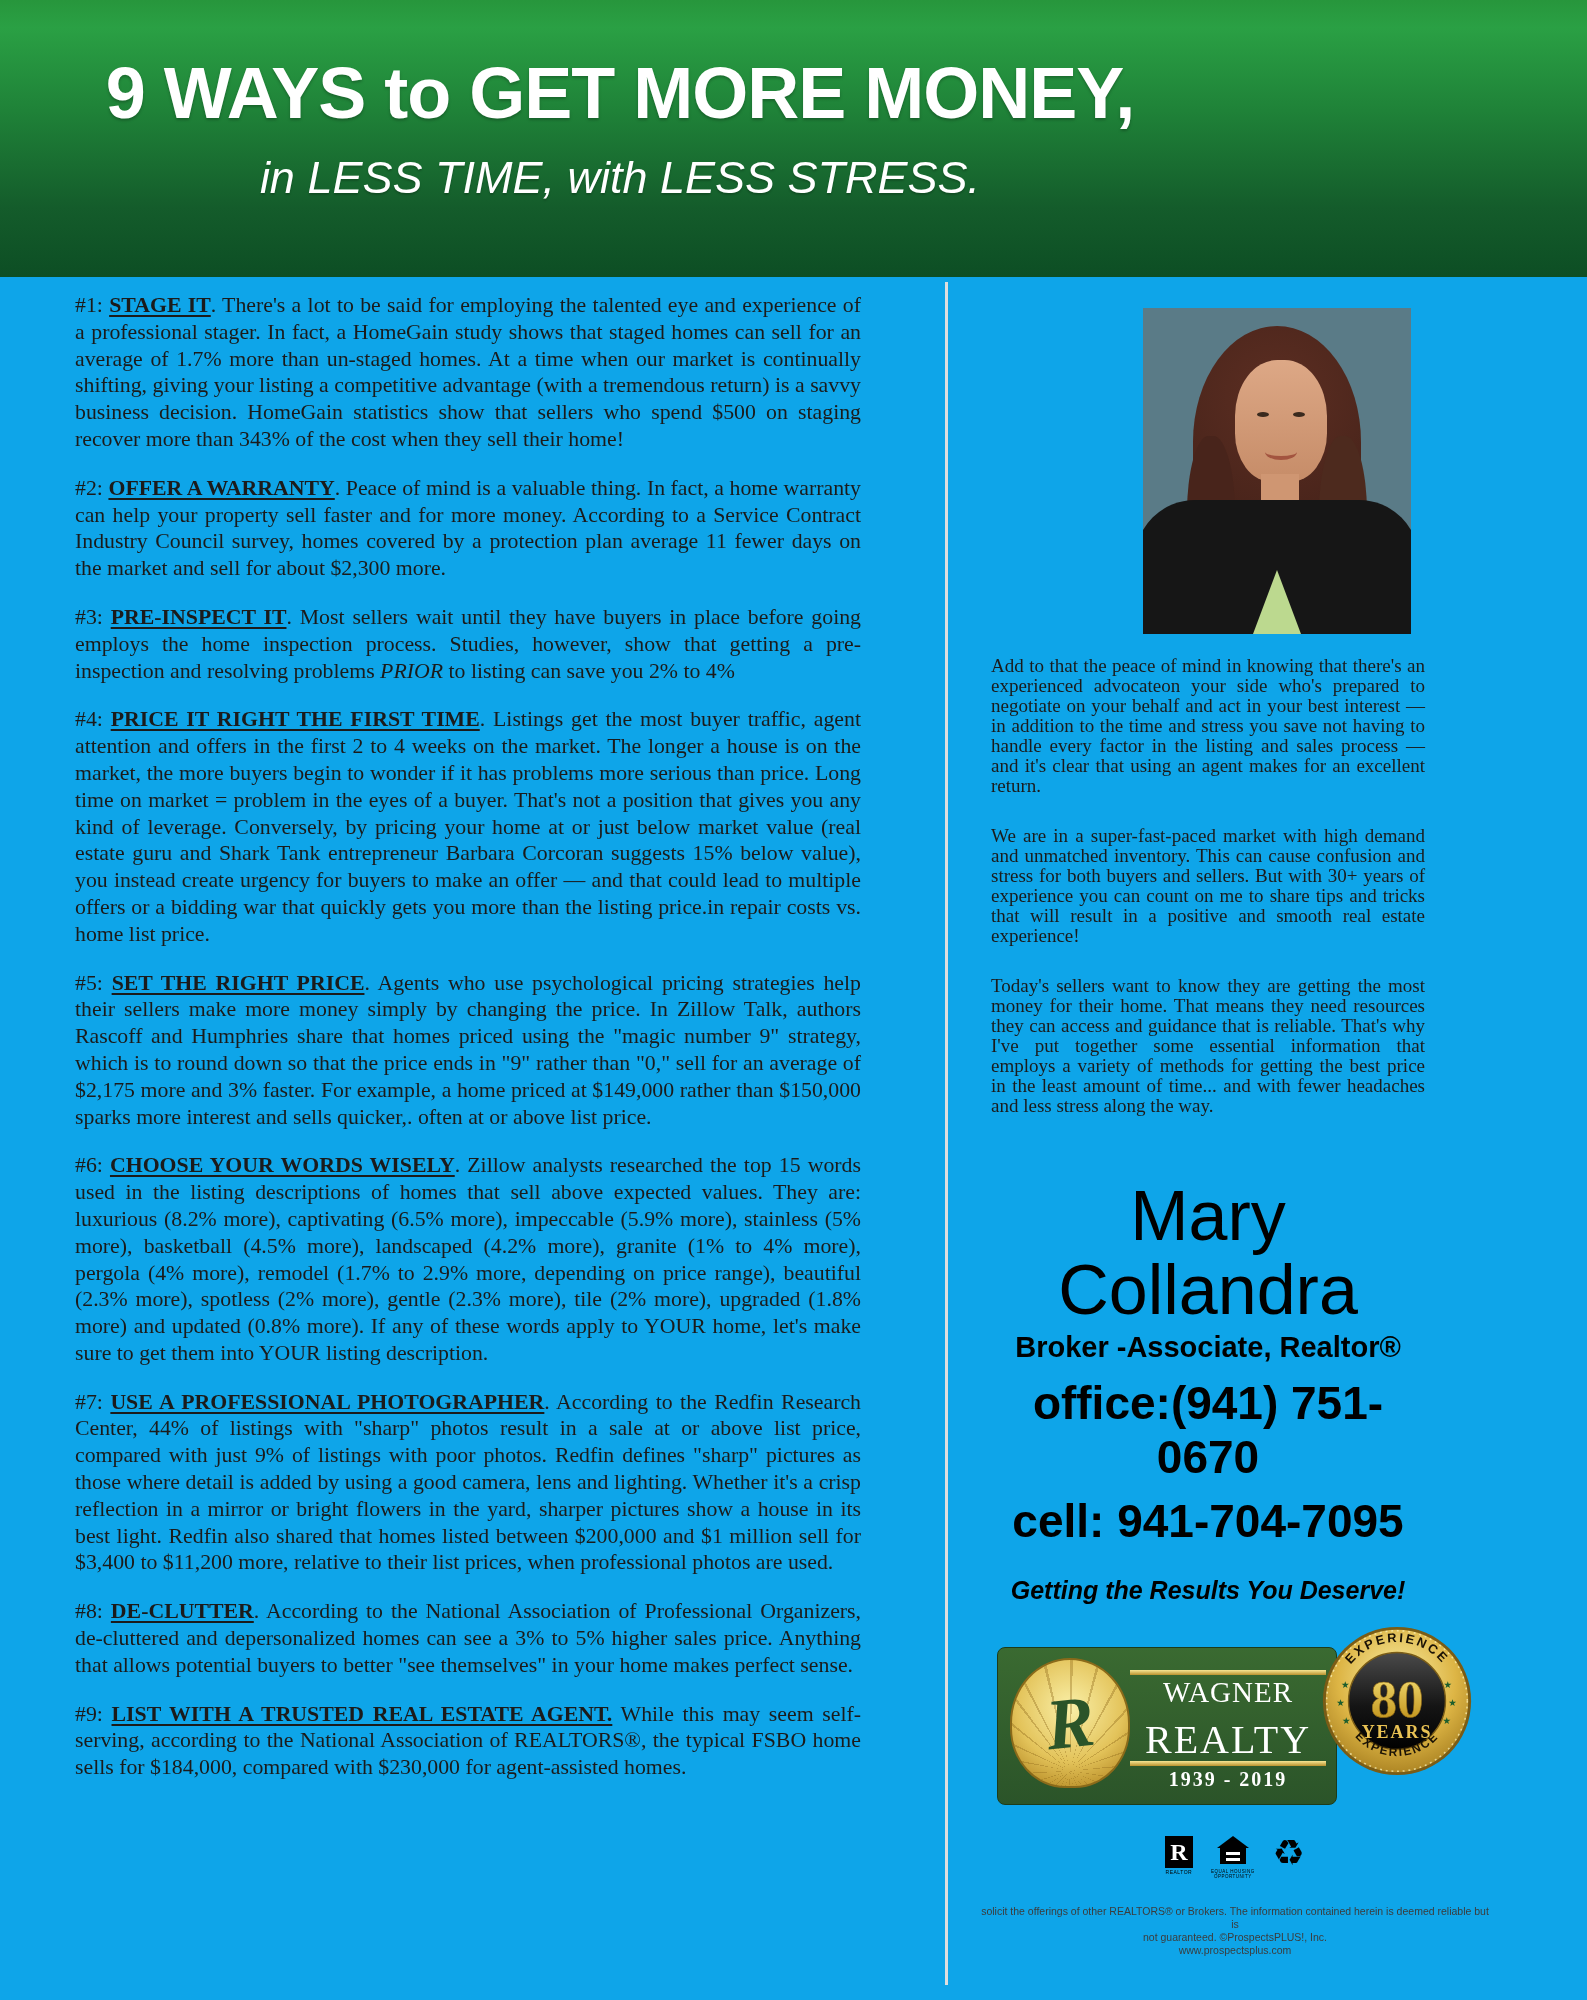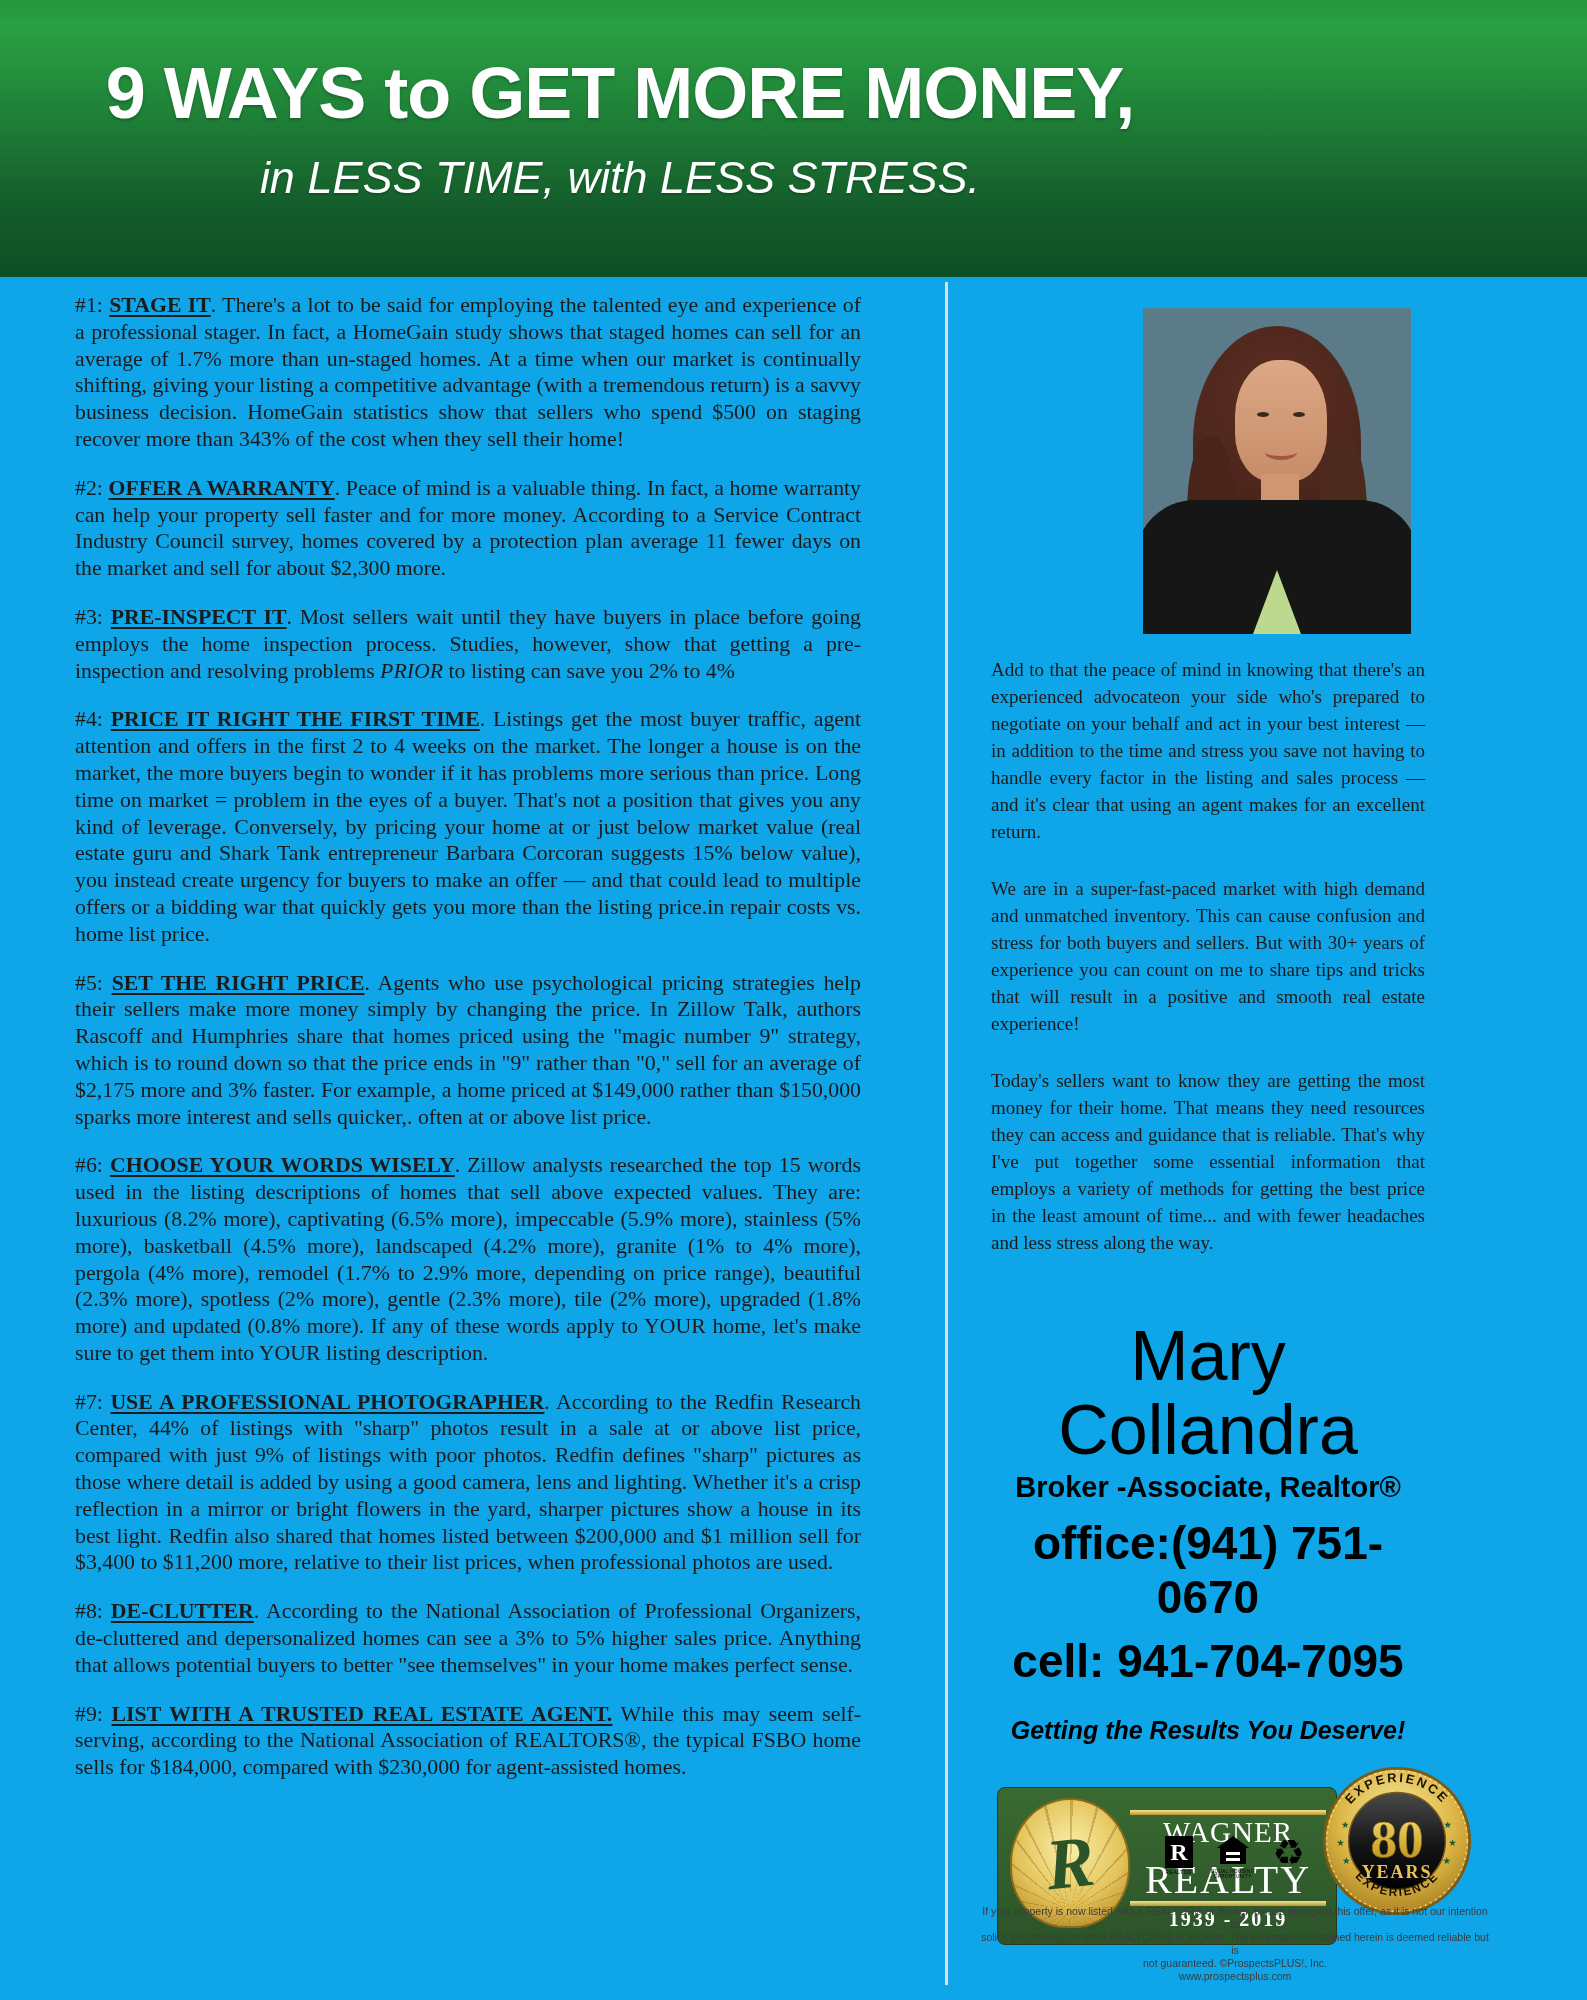--- a/index.html
+++ b/index.html
@@ -20,21 +20,21 @@
   .divider{position:absolute;left:945px;top:282px;width:3px;height:1703px;background:#dedede;}
 
   
   .left-col{position:absolute;left:75px;top:292px;width:786px;}
   .tip{margin:0 0 22px 0;text-align:justify;font-size:21.8px;line-height:26.8px;}
   .tip-head{font-weight:700;text-decoration:underline;text-decoration-thickness:2px;text-underline-offset:3px;}
   .tip i{font-style:italic;}
 
   
   .right-col{position:absolute;left:991px;top:280px;width:434px;}
-  .about{margin:0 0 30px 0;text-align:justify;font-size:19px;line-height:27px;}
+  .about{margin:0 0 30px 0;text-align:justify;font-size:19px;line-height:20px;}
 
   
   .photo{position:relative;width:268px;height:326px;margin:28px 14px 22px auto;
     background:#5a7b87;overflow:hidden;}
   .hair{position:absolute;left:50px;top:18px;width:168px;height:232px;z-index:1;
     background:radial-gradient(circle at 50% 30%,#5c2e22,#3f1f17);border-radius:50% 50% 42% 42%;}
   .lock-left{position:absolute;left:44px;top:128px;width:48px;height:172px;z-index:3;
     background:#48241b;border-radius:45%;}
   .lock-right{position:absolute;right:44px;top:128px;width:48px;height:172px;z-index:3;
     background:#4d2a1e;border-radius:45%;}
@@ -222,20 +222,19 @@
           <rect x="11" y="16" width="14" height="3" fill="#fff"></rect>
           <rect x="11" y="22" width="14" height="3" fill="#fff"></rect>
         </svg>
         <div class="icon-caption" style="width:52px;font-size:4.5px;line-height:5px;">EQUAL HOUSING OPPORTUNITY</div>
       </div>
       <div class="icon-item">
         <div class="recycle">♻</div>
       </div>
     </div>
     <div class="disclaimer">
-      <div>If your property is now listed with a REALTOR® or Broker, please disregard this offer, as it is not our intention to</div>
       <div>solicit the offerings of other REALTORS® or Brokers. The information contained herein is deemed reliable but is</div>
       <div>not guaranteed.  ©ProspectsPLUS!, Inc.</div>
       <div>www.prospectsplus.com</div>
     </div>
   </div>
 
 </div>
 
 </body></html>

